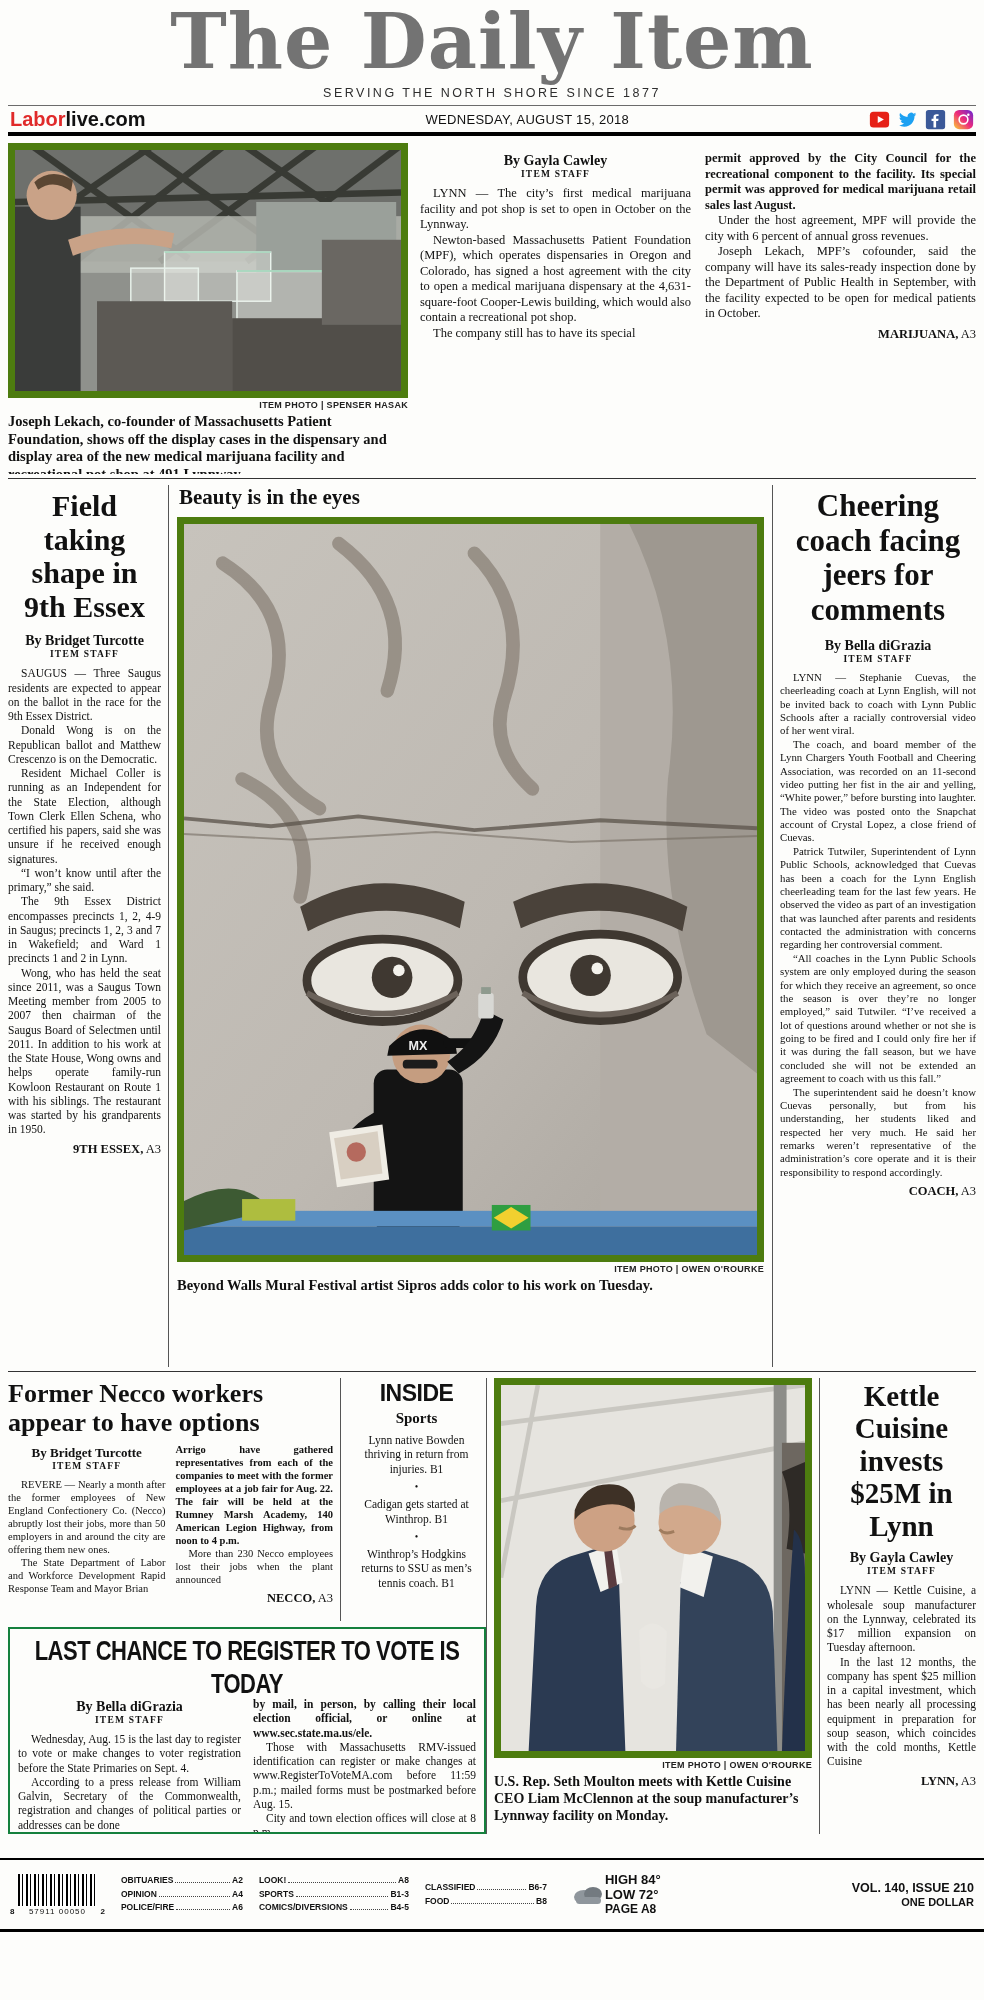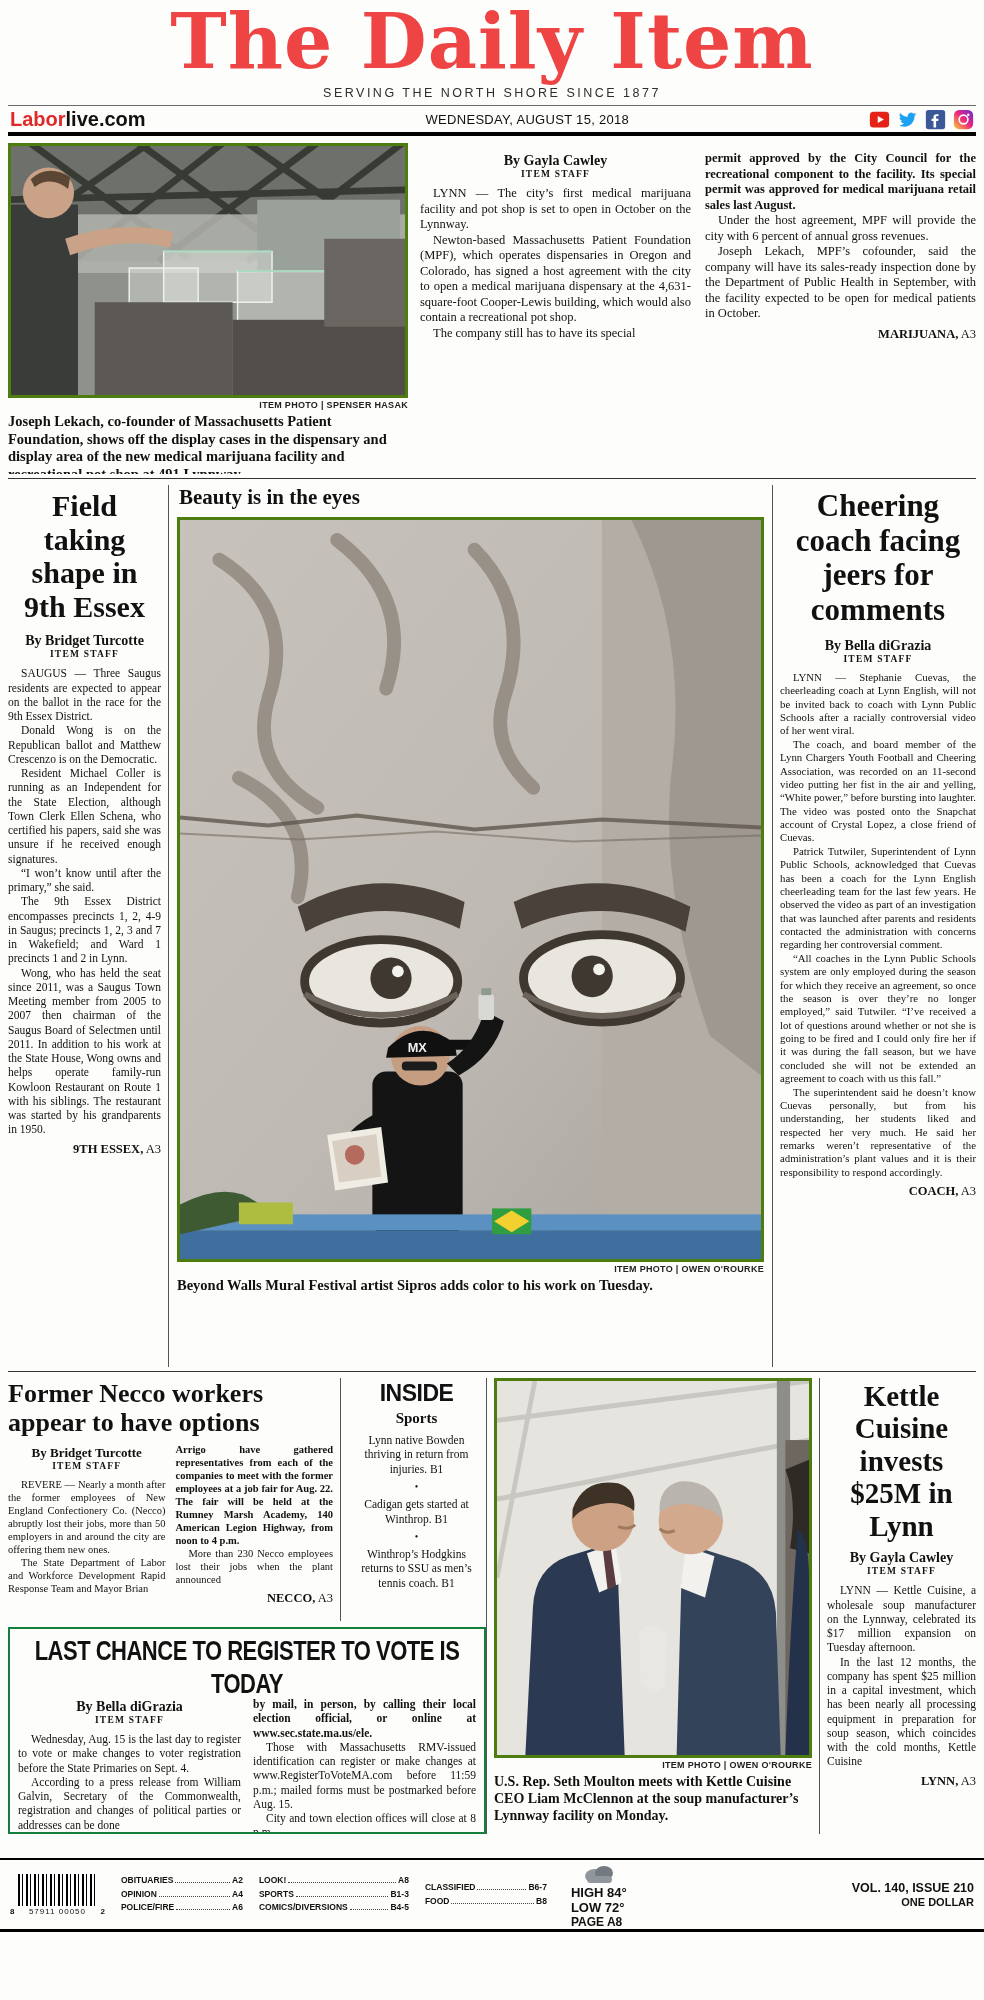--- a/index.html
+++ b/index.html
@@ -8,21 +8,21 @@
     width: 984px; height: 2000px; margin: 0 auto; position: relative;
     font-family: "Liberation Serif", serif; color: #111; overflow: hidden;
     background:#fdfdfb;
   }
   .page { padding: 0 8px; }
 
   
   .masthead { text-align: center; padding-top: 4px; }
   .masthead-title {
     font-family: "DejaVu Serif", serif; font-weight: bold;
-    font-size: 76px; line-height: 1.0; letter-spacing: 1px; color:#ef4444;
+    font-size: 76px; line-height: 1.0; letter-spacing: 1px; color:#737373;
   }
   .masthead-tagline {
     font-family: "Liberation Sans", sans-serif; font-size: 12.5px;
     letter-spacing: 2.5px; color:#2e2e2e; margin-top: 6px; padding-bottom: 5px;
     border-bottom: 1px solid #6b6b6b;
   }
   .infobar {
     display: flex; align-items: center; height: 30px; padding: 2px 2px;
     border-bottom: 4px solid #000;
   }
@@ -42,21 +42,21 @@
   .bodytext p.noindent { text-indent: 0; font-weight: bold; }
   .jump { text-align: right; font-size: 12.5px; margin-top: 5px; }
   .jump .jw { font-weight: bold; }
   .credit {
     text-align: right; font-family: "Liberation Sans", sans-serif;
     font-weight: bold; font-size: 9px; letter-spacing: 0.3px; color:#222;
     padding: 2px 0 3px;
   }
   .caption { font-weight: bold; font-size: 14.5px; line-height: 1.22; }
   .vrule { width: 1px; background: #555; }
-  .photo-frame { border: 3px solid #4d7c0f; overflow: hidden; background:#bbb; }
+  .photo-frame { border: 7px solid #4d7c0f; overflow: hidden; background:#bbb; }
   .photo-frame svg { display:block; }
 
   
   .section-lead { display: flex; gap: 12px; padding-top: 7px; height: 338px; overflow: hidden; }
   .lead-photo-block { width: 400px; flex: 0 0 400px; }
   .lead-photo { height: 255px; }
   .lead-right { flex: 1; overflow: hidden; }
   .lead-headline {
     font-size: 35px; font-weight: bold; text-align: center; line-height: 1.1;
     margin-top: 2px;
@@ -116,21 +116,21 @@
   .barcode { width: 80px; }
   .barcode-bars {
     height: 34px;
     background: repeating-linear-gradient(90deg, #000 0 2px, #fff 2px 4px, #000 4px 5px, #fff 5px 8px);
     border: 1px solid #fff;
   }
   .barcode-num { font-size: 8px; text-align: center; letter-spacing: 1px; }
   .idx-group { width: 122px; }
   .idx-item { display: flex; align-items: baseline; font-size: 8.5px; font-weight: bold; line-height: 1.6; }
   .idx-dots { flex: 1; border-bottom: 1px dotted #444; margin: 0 2px 2px; }
-  .weather { display: flex; align-items: center; margin-left: 8px; flex-direction: column; }
+  .weather { display: flex; align-items: center; margin-left: 8px; }
   .weather-temps { font-weight: bold; font-size: 13px; line-height: 1.15; }
   .weather-page { font-weight: bold; font-size: 12px; }
   .vol-block { margin-left: auto; text-align: right; font-weight: bold; }
   .vol-line { font-size: 12.5px; }
   .price-line { font-size: 11px; margin-top: 1px; }
 </style>
 </head>
 <body>
 
 <div class="page">
@@ -318,21 +318,21 @@
 
     <div class="col-coach">
       <div class="headline-stack coach-headline">Cheering coach facing jeers for comments</div>
       <div class="byline">By Bella diGrazia</div>
       <div class="byline-org">ITEM STAFF</div>
       <div class="bodytext" style="font-size:10.8px;">
         <p>LYNN — Stephanie Cuevas, the cheerleading coach at Lynn English, will not be invited back to coach with Lynn Public Schools after a racially controversial video of her went viral.</p>
         <p>The coach, and board member of the Lynn Chargers Youth Football and Cheering Association, was recorded on an 11-second video putting her fist in the air and yelling, “White power,” before bursting into laughter. The video was posted onto the Snapchat account of Crystal Lopez, a close friend of Cuevas.</p>
         <p>Patrick Tutwiler, Superintendent of Lynn Public Schools, acknowledged that Cuevas has been a coach for the Lynn English cheerleading team for the last few years. He observed the video as part of an investigation that was launched after parents and residents contacted the administration with concerns regarding her controversial comment.</p>
         <p>“All coaches in the Lynn Public Schools system are only employed during the season for which they receive an agreement, so once the season is over they’re no longer employed,” said Tutwiler. “I’ve received a lot of questions around whether or not she is going to be fired and I could only fire her if it was during the fall season, but we have concluded she will not be extended an agreement to coach with us this fall.”</p>
-        <p>The superintendent said he doesn’t know Cuevas personally, but from his understanding, her students liked and respected her very much. He said her remarks weren’t representative of the administration’s plant values and it is their responsibility to respond accordingly.</p>
+        <p>The superintendent said he doesn’t know Cuevas personally, but from his understanding, her students liked and respected her very much. He said her remarks weren’t representative of the administration’s core operate and it is their responsibility to respond accordingly.</p>
       </div>
       <div class="jump"><span class="jw">COACH,</span> <span>A3</span></div>
     </div>
   </div>
   <div class="section-rule"></div>
 
   <div class="section-bot">
     <div class="bot-left">
       <div class="bot-left-top">
         <div class="necco">

